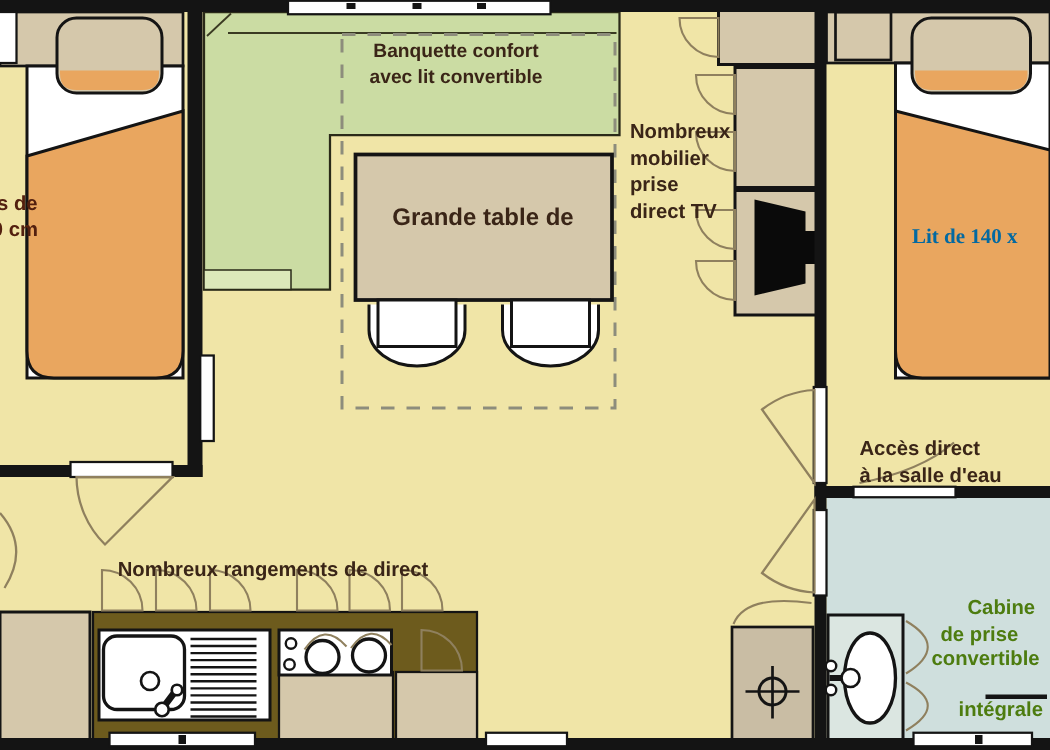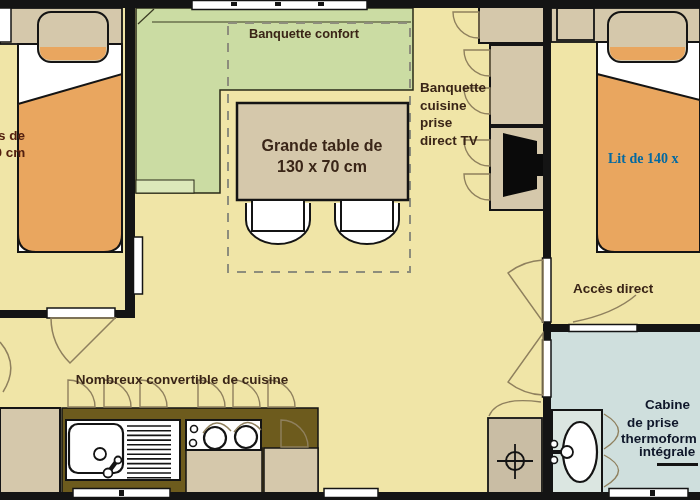--- a/index.html
+++ b/index.html
@@ -10,26 +10,26 @@
   .lbl{position:absolute;font-weight:bold;color:#3a2517;line-height:1.32;white-space:nowrap;}
   .lbl div{white-space:nowrap;}
   .center{text-align:center;}
   #banquette-label{left:203px;top:26px;width:202px;font-size:12.8px;}
   #table-label{left:252px;top:135px;width:140px;font-size:16px;}
   #ensemble-label{left:420px;top:79px;font-size:13.5px;line-height:1.3;}
   #kitchen-label{left:58px;top:371px;width:248px;font-size:13.5px;}
   #bed-right-label{left:608px;top:150px;font-size:14px;color:#0369a1;font-family:Liberation Serif, serif;}
   #bed-left-label-1{left:-2px;top:127px;font-size:13.5px;color:#53200f;}
   #bed-left-label-2{left:-13px;top:144px;font-size:13.5px;color:#53200f;}
-  #acces-label{left:573px;top:280px;font-size:13.5px;line-height:1.3;}
-  .cab{font-size:13.5px;color:#0f172a;}
+  #acces-label{left:573px;top:290px;font-size:13.5px;line-height:1.3;}
+  .cab{font-size:13.5px;color:#4d7c0f;}
   #cab1{left:645px;top:396px;}
   #cab2{left:627px;top:414px;}
   #cab3{left:621px;top:429.5px;}
-  #cab4{left:639px;top:443px;}
+  #cab4{left:639px;top:464px;}
   #cab-underline{position:absolute;left:657px;top:463px;width:41px;height:2.5px;background:#141414;}
 </style>
 </head>
 <body>
 
 <div id="plan">
 <svg width="700" height="500" viewBox="0 0 700 500">
 
   <rect x="0" y="0" width="700" height="500" fill="#f0e5a7"></rect>
   <rect x="551" y="332" width="149" height="162" fill="#cfdfdd"></rect>
@@ -186,44 +186,45 @@
     <path d="M 115,318 L 51,318 A 64,64 0 0,0 70,363 Z"></path>
     <path d="M 0,342 Q 20,365 3,392"></path>
     <path d="M 543,322 L 543,260 A 62,62 0 0,0 508,273 Z"></path>
     <path d="M 543,333 L 543,395 A 62,62 0 0,1 508,382 Z"></path>
     <path d="M 573,322 Q 614,314 636,295"></path>
   </g>
 </svg>
 
 <div class="lbl center" id="banquette-label">
   <div>Banquette confort</div>
+  <div>avec lit convertible</div>
 </div>
 
 <div class="lbl center" id="table-label">
   <div>Grande table de</div>
-  <div>130 x 70 cm</div>
 </div>
 
 <div class="lbl" id="ensemble-label">
-  <div>Banquette</div>
-  <div>cuisine</div>
+  <div>Nombreux</div>
+  <div>mobilier</div>
   <div>prise</div>
   <div>direct TV</div>
 </div>
 
-<div class="lbl center" id="kitchen-label">Nombreux convertible de cuisine</div>
+<div class="lbl center" id="kitchen-label">Nombreux rangements de direct</div>
 
 <div class="lbl" id="bed-right-label">Lit de 140 x</div>
 
 <div class="lbl" id="bed-left-label-1">s de</div>
 <div class="lbl" id="bed-left-label-2">90 cm</div>
 
 <div class="lbl" id="acces-label">
   <div>Accès direct</div>
+  <div>à la salle d'eau</div>
 </div>
 
 <div class="lbl cab" id="cab1">Cabine</div>
 <div class="lbl cab" id="cab2">de prise</div>
-<div class="lbl cab" id="cab3">thermoform</div>
+<div class="lbl cab" id="cab3">convertible</div>
 <div class="lbl cab" id="cab4">intégrale</div>
 <div id="cab-underline"></div>
 
 </div>
 
 </body></html>

